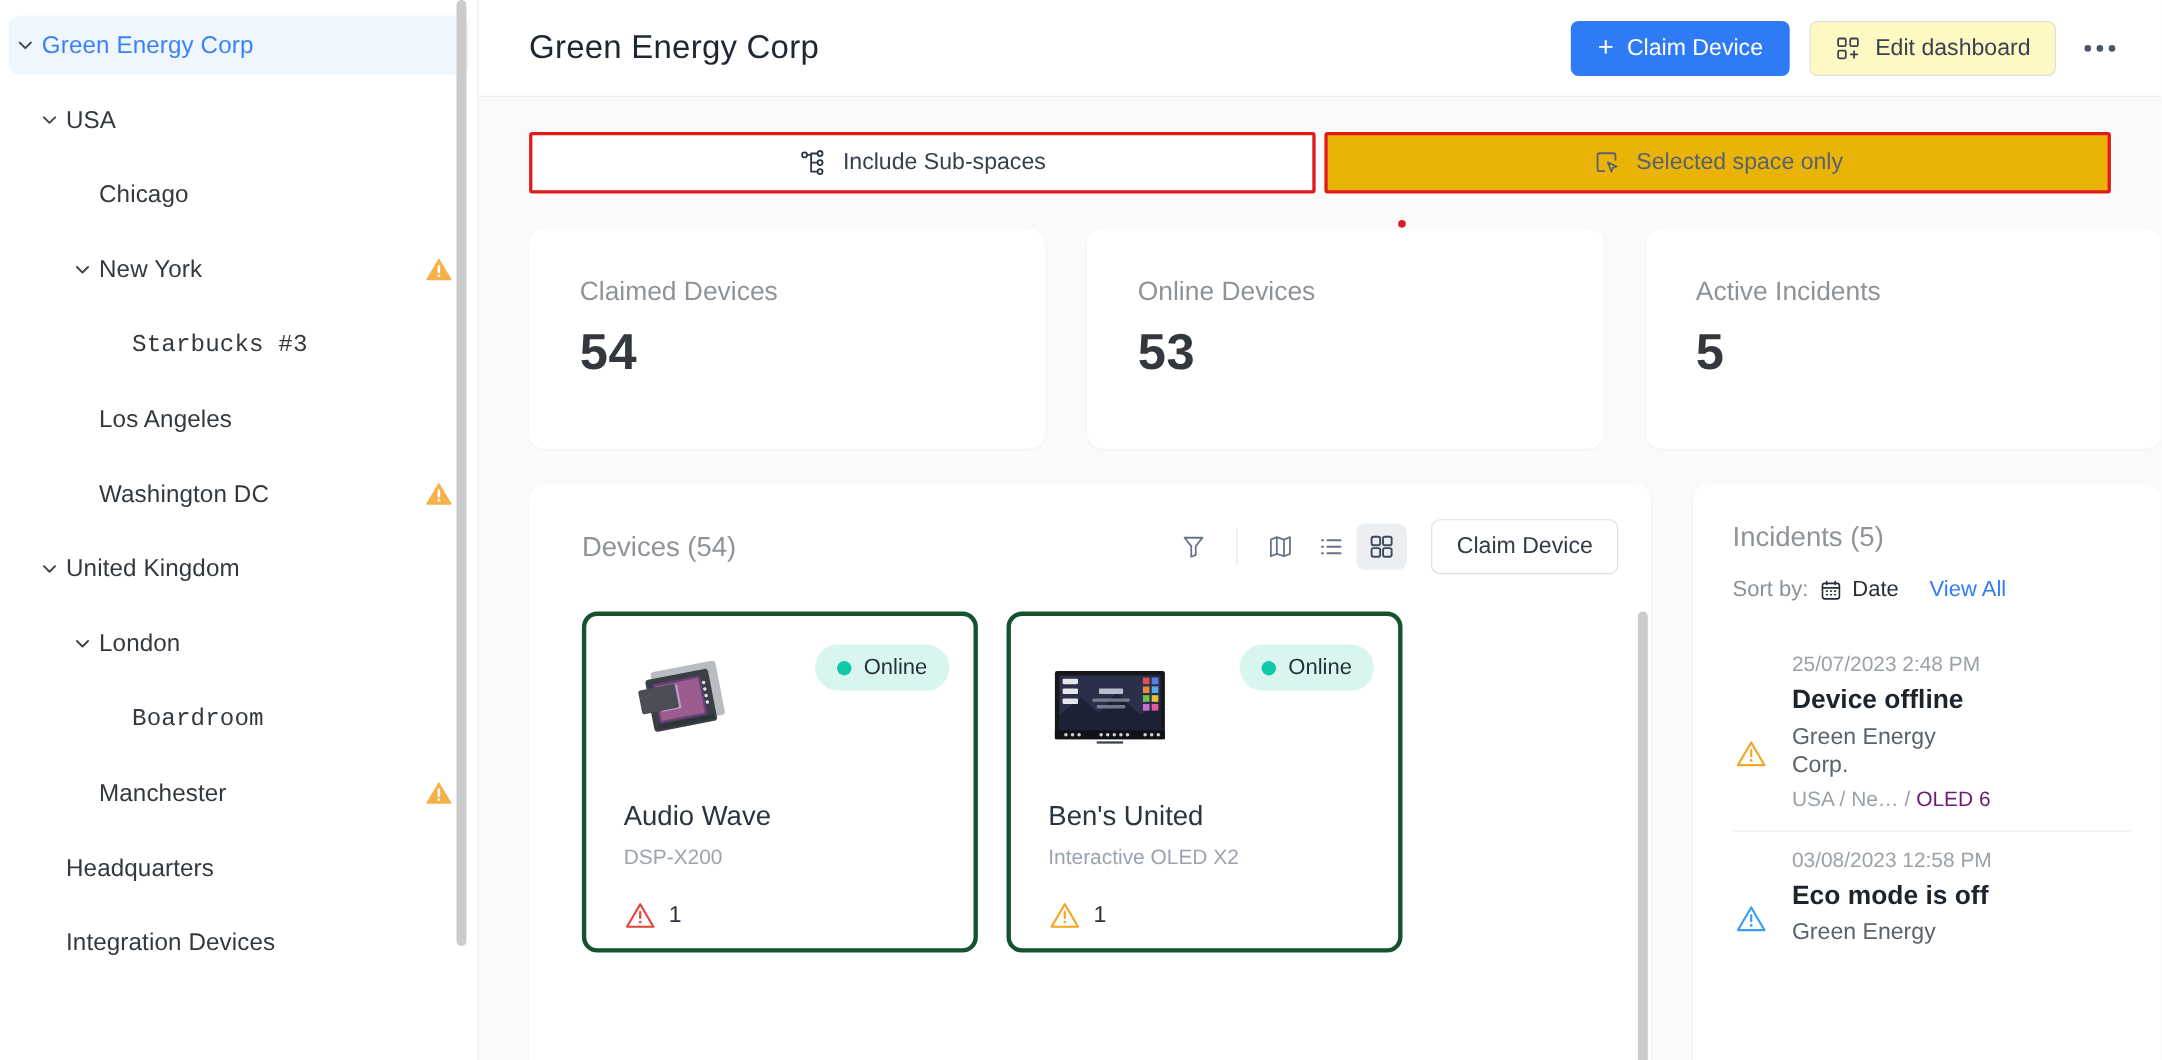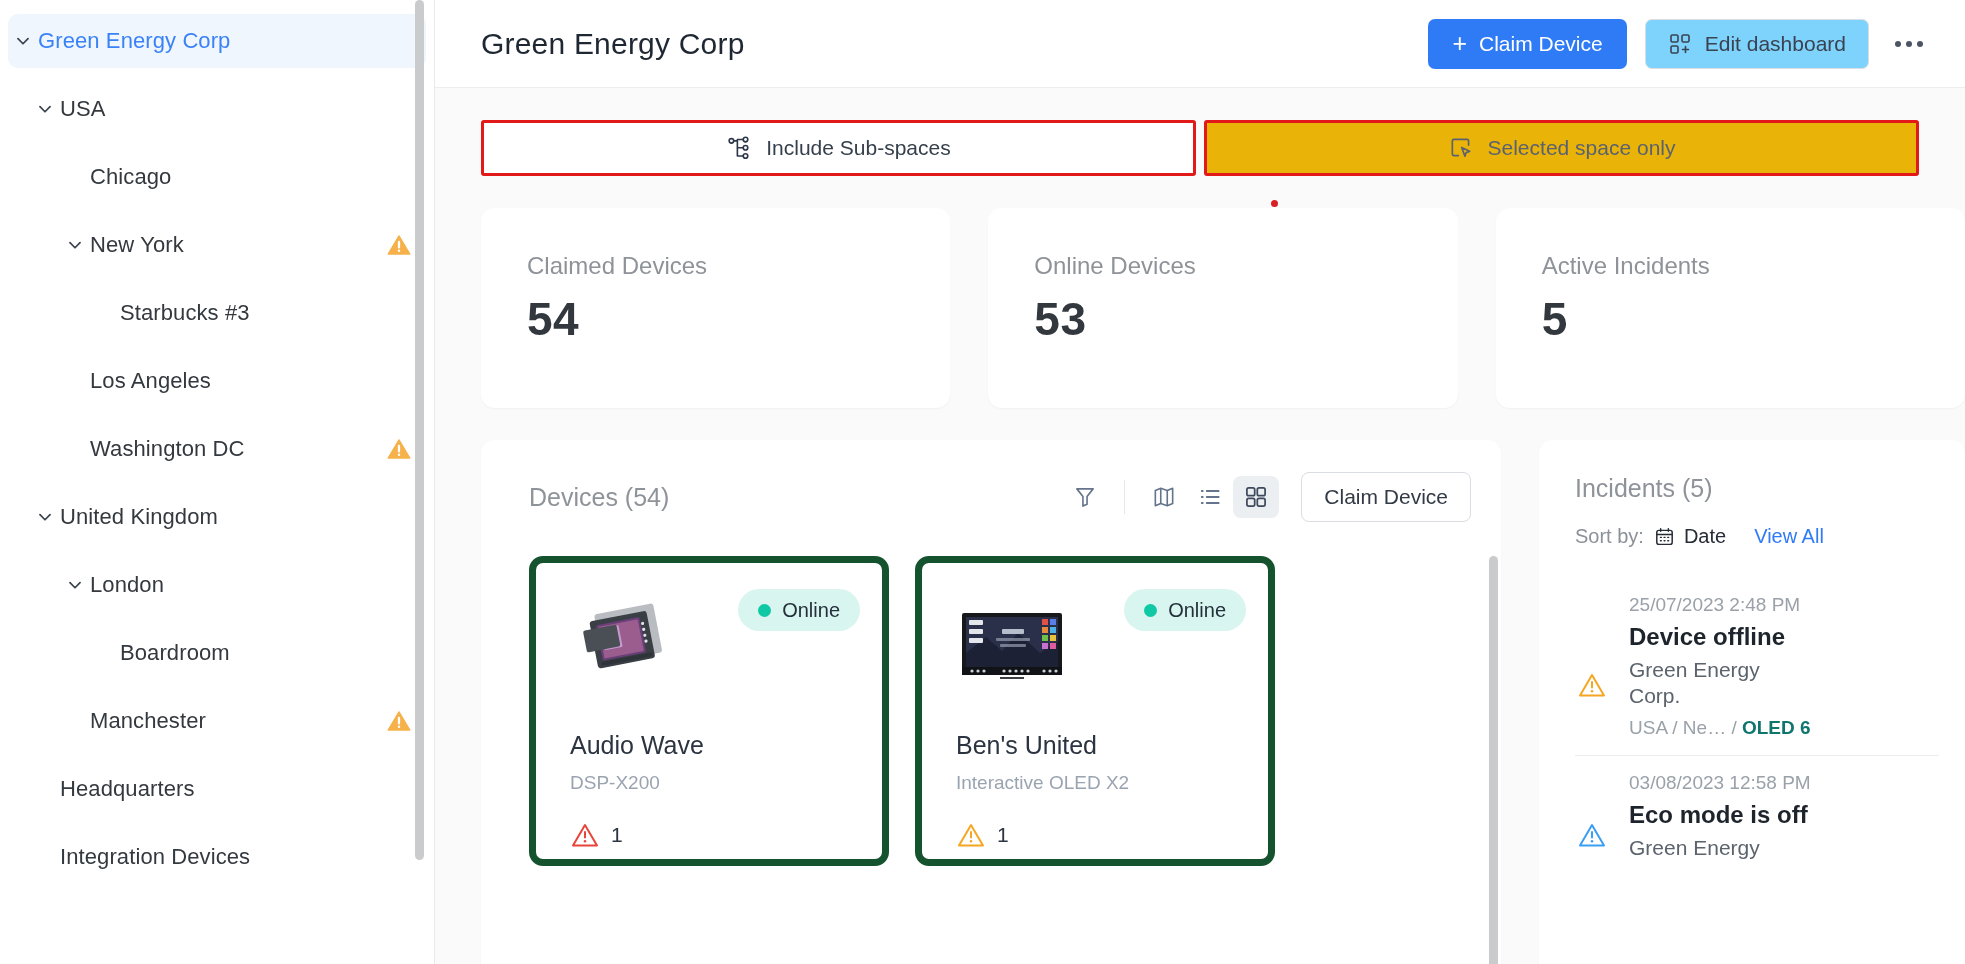--- a/index.html
+++ b/index.html
@@ -42,21 +42,21 @@
     font-size: 22px; color: #33393f; white-space: nowrap;
     letter-spacing: .1px;
   }
   .tree-row.selected .tlabel { color: #3b82f6; }
   .tree-row .warn { margin-left: auto; display:flex; align-items:center; }
 
   
   .lvl0 { padding-left: 0px; }
   .lvl1 { padding-left: 22px; }
   .lvl2 { padding-left: 52px; }
-  .lvl3 { padding-left: 82px; }
+  .lvl3 { padding-left: 82px; font-family: Liberation Mono, monospace; }
 
   .sb-track {
     position: absolute; right: 5px; top: 0;
     width: 10px; height: 964px;
     background: transparent;
   }
   .sb-thumb {
     position: absolute; right: 5px; top: 0;
     width: 9px; height: 860px;
     background: #c9cbcd; border-radius: 5px;
@@ -81,21 +81,21 @@
   .btn-primary {
     background: #2f7bf6; color: #fff;
     border: none; border-radius: 7px;
     height: 50px; padding: 0 24px;
     font-size: 21px; font-family: inherit;
     display: flex; align-items: center; gap: 12px;
     cursor: pointer; white-space: nowrap;
   }
   .btn-primary .plus { font-size: 25px; line-height: 1; font-weight: 400; }
   .btn-ghost {
-    background: #7dd3fc; color: #3b4250;
+    background: #fef9c3; color: #3b4250;
     border: 1px solid #dadde1; border-radius: 7px;
     height: 50px; padding: 0 22px;
     font-size: 21px; font-family: inherit;
     display: flex; align-items: center; gap: 13px;
     cursor: pointer; white-space: nowrap;
   }
   .kebab {
     display:flex; align-items:center; gap:5px;
     padding: 8px 8px; cursor: pointer;
   }
@@ -164,21 +164,21 @@
   .tool-sep { width:1px; height:34px; background:#e4e7eb; margin: 0 16px; }
   .btn-outline {
     background:#fff; border:1px solid #dadde1; border-radius:8px;
     height: 50px; padding: 0 22px; font-size: 21px; color:#323a45;
     font-family: inherit; cursor:pointer; margin-left: 22px; white-space: nowrap;
   }
 
   .device-grid { display: flex; gap: 26px; padding: 34px 0 0 48px; }
   .device-card {
     width: 360px; height: 310px;
-    border: 7px solid #14532d; border-radius: 14px;
+    border: 4px solid #14532d; border-radius: 14px;
     background: #fff; position: relative; padding: 26px 26px 0 34px;
     cursor: pointer;
   }
   .pill-online {
     position: absolute; right: 22px; top: 26px;
     background: #d9f5ef; color: #24303c;
     border-radius: 22px; height: 42px; padding: 0 20px;
     display: flex; align-items: center; gap: 11px; font-size: 20px;
   }
   .pill-dot { width: 13px; height: 13px; border-radius: 50%; background: #0fc9a5; }
@@ -206,21 +206,21 @@
 
   .inc-list { margin-top: 30px; padding-right: 26px;}
   .inc-item { display: flex; gap: 20px; padding: 14px 0 16px 0; }
   .inc-item + .inc-item { border-top: 1px solid #ececec; }
   .inc-ico { flex: 0 0 34px; display:flex; align-items:center; justify-content:center; padding-top: 38px;}
   .inc-body { flex: 1 1 auto; }
   .inc-time { font-size: 19px; color: #9aa1a9; line-height: 1.35; max-width: 232px;}
   .inc-head { font-size: 24px; color: #1d242c; font-weight: 700; margin-top: 5px;}
   .inc-space { font-size: 21px; color: #5b636c; margin-top: 6px; line-height:1.25; max-width: 170px;}
   .inc-path { font-size: 19px; color: #9aa1a9; margin-top: 8px; }
-  .inc-path b { color: #0f766e; font-weight: 700; }
+  .inc-path b { color: #701a75; font-weight: 400; }
 
   svg { display: block; }
 </style>
 </head>
 <body>
 
 <div class="app">
 
   <aside class="sidebar">
     <div class="tree" id="tree">

